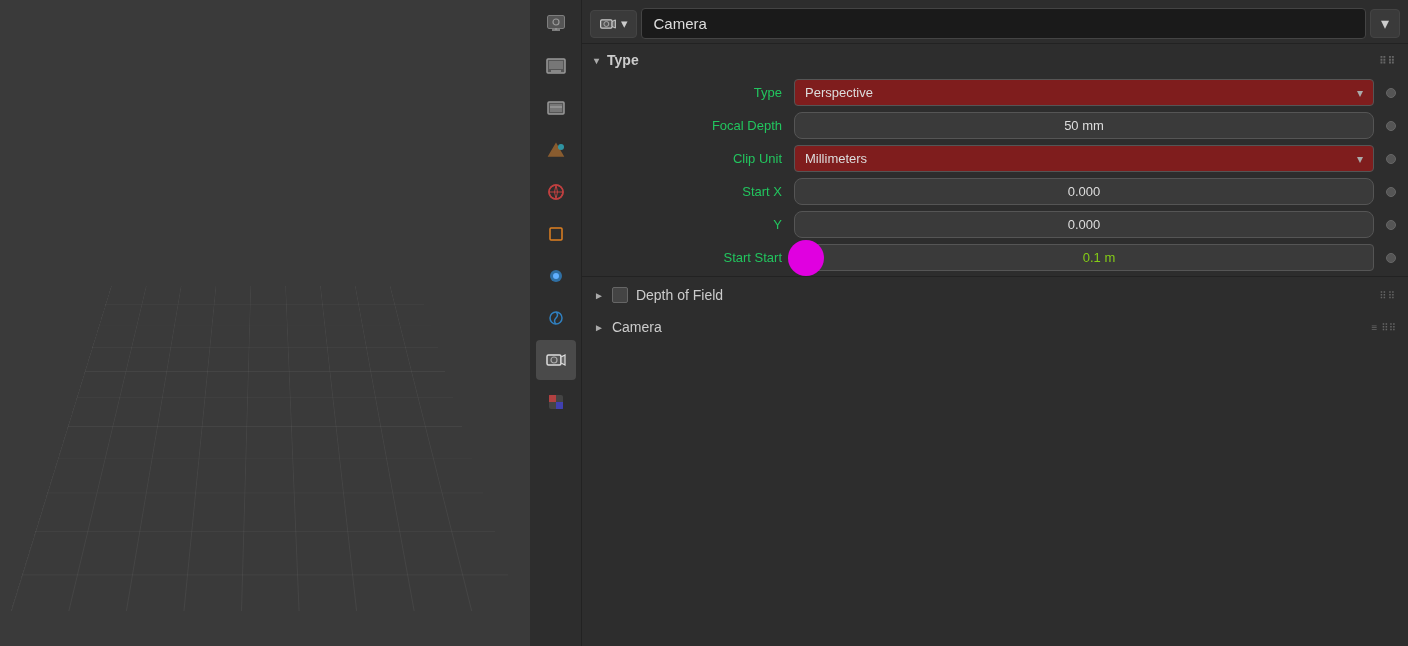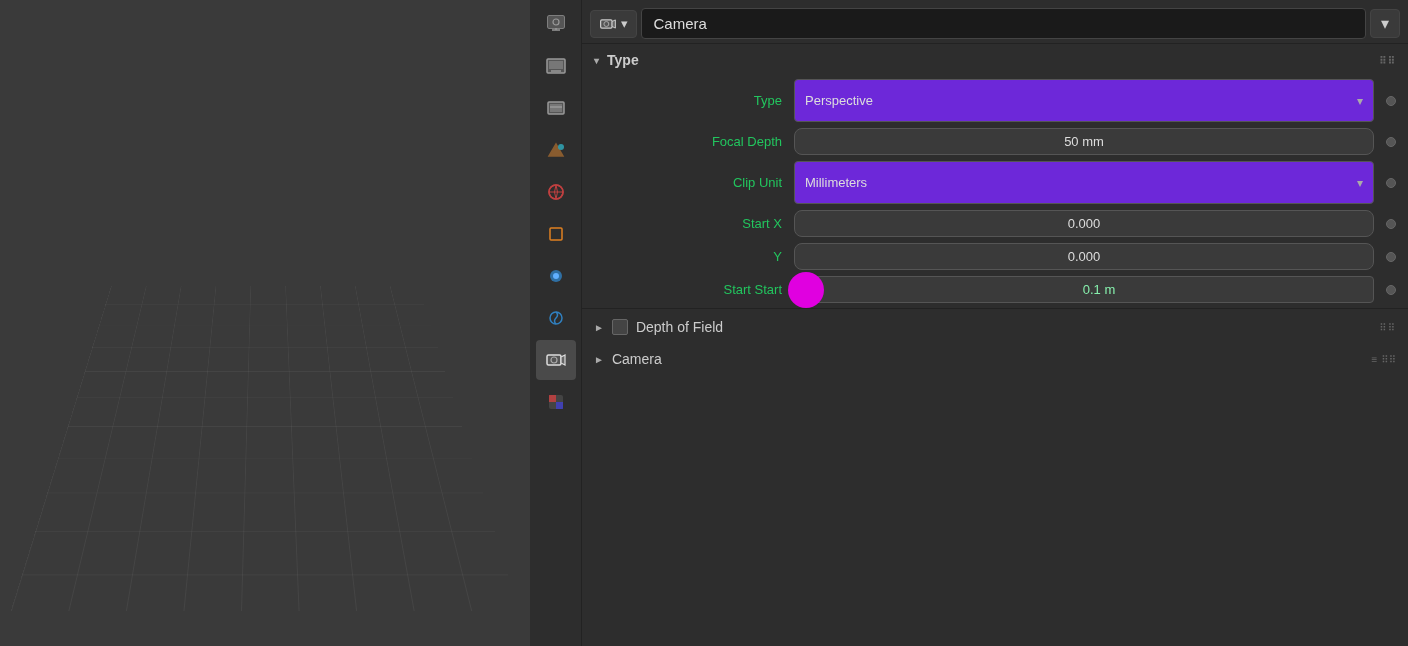--- a/index.html
+++ b/index.html
@@ -161,24 +161,24 @@
       background: #555;
       border: 1px solid #666;
       flex-shrink: 0;
       margin-left: 6px;
       cursor: pointer;
     }
 
     
     .select-field {
       flex: 1;
-      background: #6d28d9;
+      background: #7f1d1d;
       border: 1px solid #555;
       border-radius: 4px;
-      padding: 13px 10px;
+      padding: 5px 10px;
       color: #ddd;
       font-size: 13px;
       display: flex;
       align-items: center;
       justify-content: space-between;
       cursor: pointer;
     }
     .select-field .chevron {
       color: #aaa;
       font-size: 12px;
@@ -210,21 +210,21 @@
       left: -6px;
       z-index: 2;
       cursor: pointer;
     }
     .clip-number {
       flex: 1;
       background: #3a3a3a;
       border: 1px solid #555;
       border-radius: 4px;
       padding: 5px 10px 5px 40px;
-      color: #86efac;
+      color: #84cc16;
       font-size: 13px;
       text-align: center;
       cursor: ew-resize;
     }
 
     
     .subsection-header {
       display: flex;
       align-items: center;
       padding: 8px 12px;

